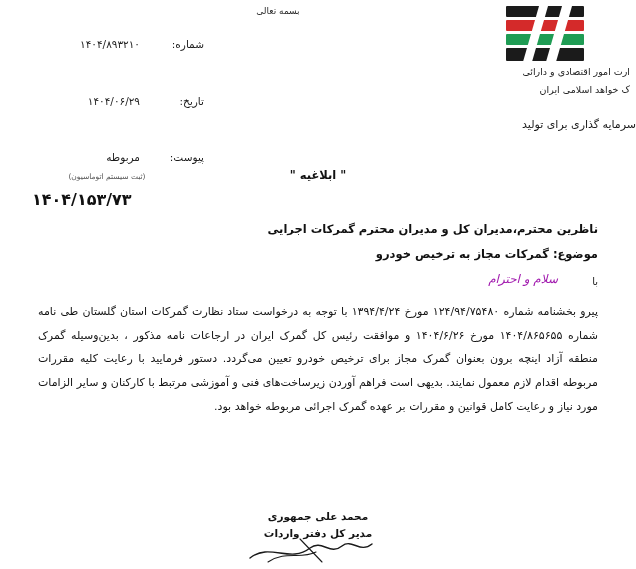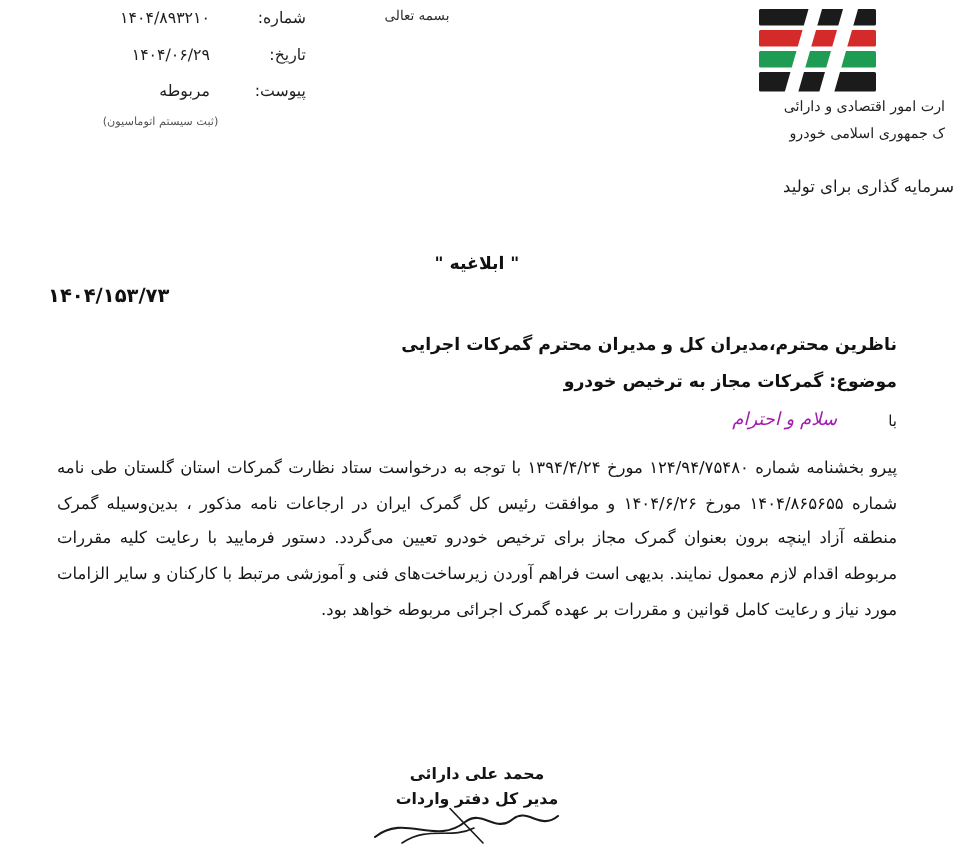--- a/index.html
+++ b/index.html
@@ -102,20 +102,21 @@
     display: flex;
     justify-content: flex-start;
     align-items: baseline;
     margin-bottom: 12px;
     direction: rtl;
   }
   .meta-label {
     width: 58px;
     text-align: right;
     color: #1d1d1d;
+    margin-top: 32px;
   }
   .meta-value {
     flex: 1;
     text-align: right;
     padding-right: 6px;
     letter-spacing: 0.3px;
   }
   .meta-note {
     margin-top: -4px;
     font-size: 7.5px;
@@ -140,21 +141,21 @@
     width: 636px;
     text-align: center;
     font-size: 11.5px;
     font-weight: bold;
     color: #111;
   }
   .doc-number {
     position: absolute;
     top: 190px;
     left: 32px;
-    font-size: 13px;
+    font-size: 16px;
     font-weight: bold;
     color: #111;
     letter-spacing: 0.5px;
   }
 
   
   .addressee {
     position: absolute;
     top: 222px;
     right: 38px;
@@ -243,21 +244,21 @@
     <div class="logo-wrap">
       <div class="logo-mark">
         <div class="bar b1"></div>
         <div class="bar b2"></div>
         <div class="bar b3"></div>
         <div class="bar b4"></div>
         <div class="slash"></div>
         <div class="slash2"></div>
       </div>
       <div class="logo-text">ارت امور اقتصادی و دارائی</div>
-      <div class="logo-text">ک جمهوری اسلامی خودرو</div>
+      <div class="logo-text">ک خواهد اسلامی ایران</div>
     </div>
 
     <div class="meta">
       <div class="meta-row">
         <span class="meta-label">شماره:</span>
         <span class="meta-value">۱۴۰۴/۸۹۳۲۱۰</span>
       </div>
       <div class="meta-row">
         <span class="meta-label">تاریخ:</span>
         <span class="meta-value">۱۴۰۴/۰۶/۲۹</span>
@@ -277,21 +278,21 @@
   <div class="addressee">ناظرین محترم،مدیران کل و مدیران محترم گمرکات اجرایی</div>
   <div class="subject">موضوع: گمرکات مجاز به ترخیص خودرو</div>
   <div class="salutation">با</div>
   <div class="salutation-script">سلام و احترام</div>
 
   <div class="body-text">
     <p>پیرو بخشنامه شماره ۱۲۴/۹۴/۷۵۴۸۰ مورخ ۱۳۹۴/۴/۲۴ با توجه به درخواست ستاد نظارت گمرکات استان گلستان  طی نامه شماره ۱۴۰۴/۸۶۵۶۵۵ مورخ ۱۴۰۴/۶/۲۶ و موافقت رئیس کل گمرک ایران در ارجاعات نامه مذکور ، بدین‌وسیله گمرک منطقه آزاد اینچه برون  بعنوان گمرک مجاز برای ترخیص خودرو تعیین می‌گردد. دستور فرمایید با رعایت کلیه مقررات مربوطه اقدام لازم معمول نمایند. بدیهی است فراهم آوردن زیرساخت‌های فنی و آموزشی مرتبط با کارکنان و سایر الزامات مورد نیاز و رعایت کامل قوانین و مقررات بر عهده گمرک اجرائی مربوطه خواهد بود.</p>
   </div>
 
   <div class="signature">
-    <span class="sig-name">محمد علی دارائی</span>
+    <span class="sig-name">محمد علی جمهوری</span>
     <span class="sig-title">مدیر کل دفتر واردات</span>
   </div>
 
   <svg class="sig-scribble" viewBox="0 0 636 30" xmlns="http://www.w3.org/2000/svg">
     <path d="M250 22 C 270 6, 290 28, 310 12 C 322 3, 330 20, 342 10 C 352 2, 360 18, 372 8" fill="none" stroke="#1a1a1a" stroke-width="1.4" stroke-linecap="round"></path>
     <path d="M268 26 C 286 14, 300 24, 316 16" fill="none" stroke="#1a1a1a" stroke-width="1.1" stroke-linecap="round"></path>
     <path d="M300 3 L 322 26" fill="none" stroke="#1a1a1a" stroke-width="1.1" stroke-linecap="round"></path>
   </svg>
 
 </div>

